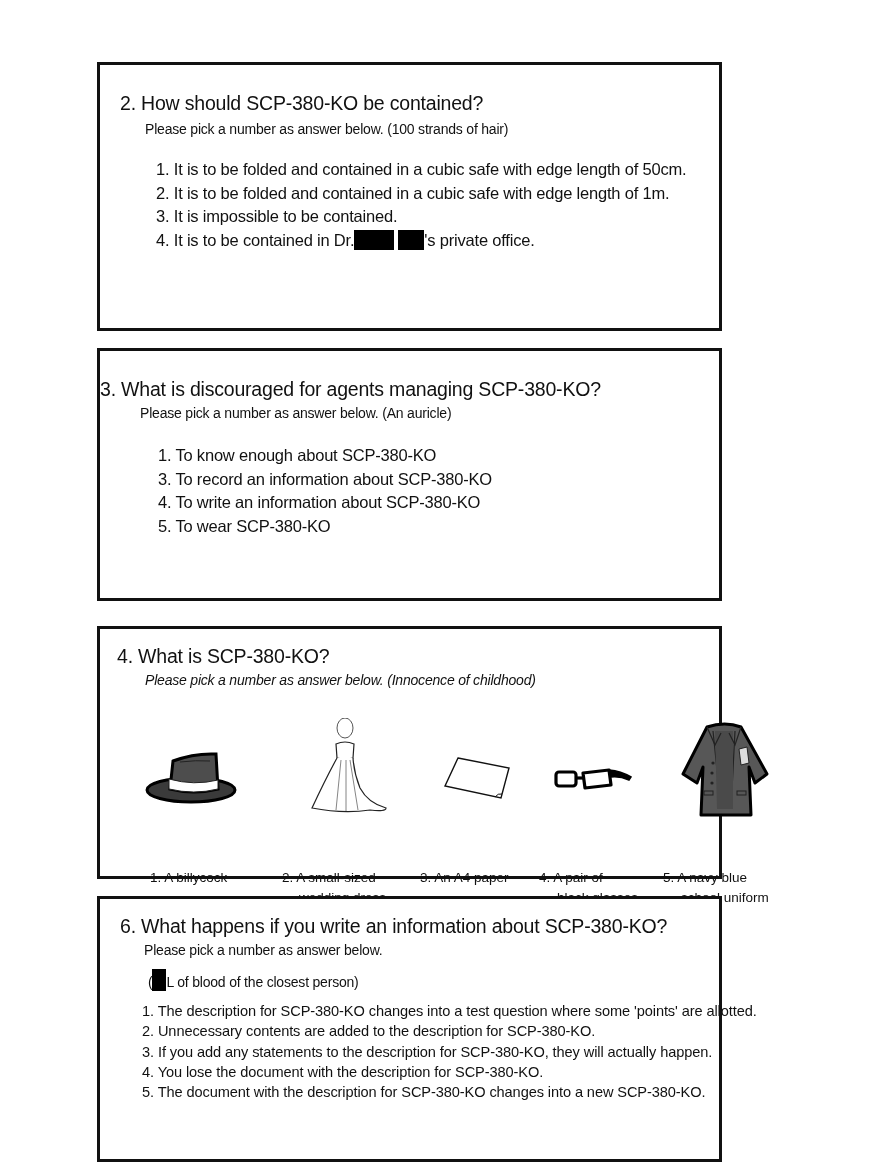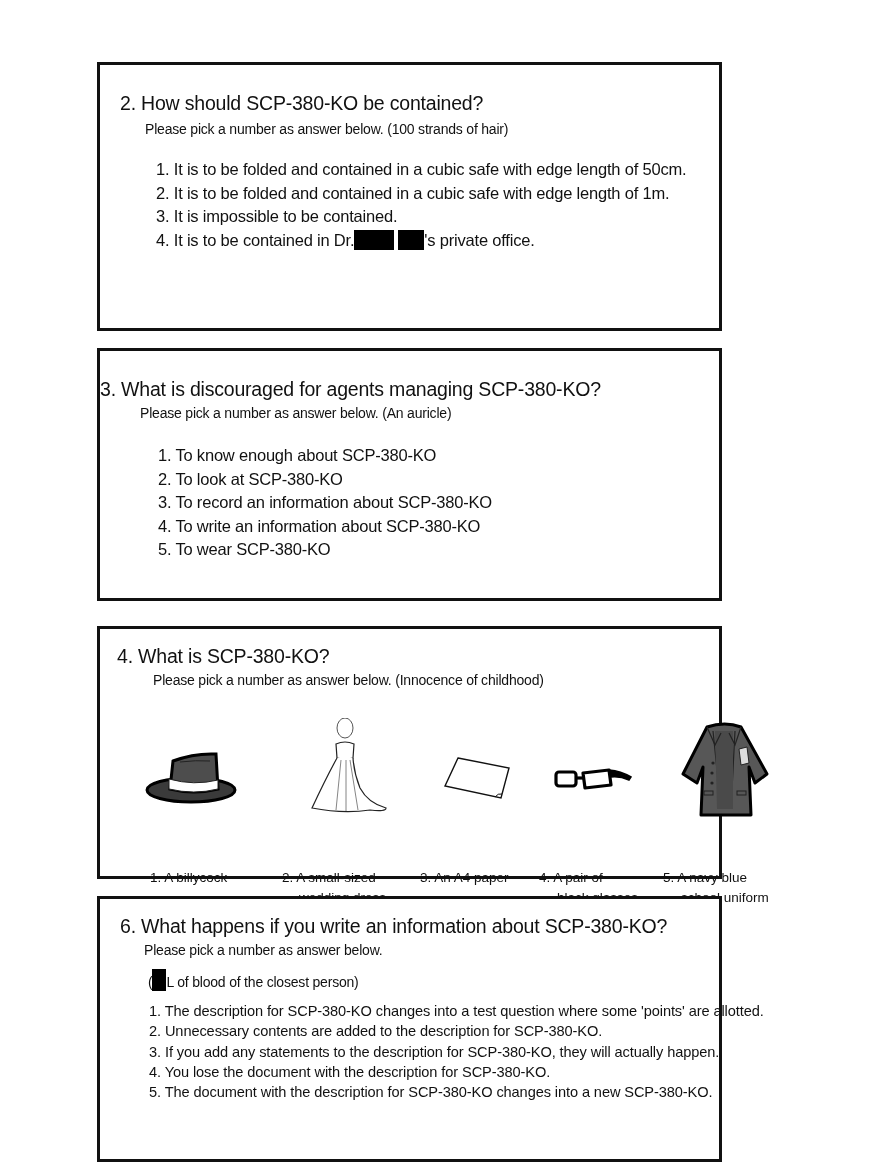--- a/index.html
+++ b/index.html
@@ -41,30 +41,29 @@
     <li>3. It is impossible to be contained.</li>
     <li><span>4. It is to be contained in Dr.</span><span class="redact" style="width:40px;"></span><span style="display:inline-block;width:4px;"></span><span class="redact" style="width:26px;"></span><span>'s private office.</span></li>
   </ul>
 </div>
 
 <div class="box" id="box2">
   <div class="q-title" style="left:0; top:27px;">3. What is discouraged for agents managing SCP-380-KO?</div>
   <div class="q-sub" style="left:40px; top:54px;">Please pick a number as answer below. (An auricle)</div>
   <ul class="opts" style="left:58px; top:93px;">
     <li>1. To know enough about SCP-380-KO</li>
-    <li>2. To look at SCP-380-KO</li>
     <li>3. To record an information about SCP-380-KO</li>
     <li>4. To write an information about SCP-380-KO</li>
     <li>5. To wear SCP-380-KO</li>
   </ul>
 </div>
 
 <div class="box" id="box3">
   <div class="q-title" style="left:17px; top:16px;">4. What is SCP-380-KO?</div>
-  <div class="q-sub" style="left:53px; top:43px;">Please pick a number as answer below. (Innocence of childhood)</div>
+  <div class="q-sub" style="left:45px; top:43px;font-style:italic;">Please pick a number as answer below. (Innocence of childhood)</div>
 
   <div class="item" style="left:44px; top:85px;">
     <svg class="pic" style="left:0; top:35px;" width="96" height="58" viewBox="0 0 96 58">
       <ellipse cx="47" cy="41" rx="44" ry="12" fill="#3a3a3a" stroke="#000" stroke-width="3"></ellipse>
       <path d="M26 40 L29 12 Q50 4 72 5 L74 40 Q50 46 26 40 Z" fill="#4d4d4d" stroke="#000" stroke-width="3"></path>
       <path d="M25 30 Q50 37 74 31 L74 40 Q50 46 25 40 Z" fill="#fff" stroke="#222" stroke-width="1"></path>
       <path d="M36 13 Q52 11 66 12" stroke="#222" stroke-width="1" fill="none"></path>
     </svg>
     <div class="cap" style="left:6px; top:114px;">1. A billycock</div>
   </div>
@@ -114,20 +113,20 @@
     </svg>
     <div class="cap" style="left:0; top:114px;">5. A navy blue</div>
     <div class="cap" style="left:18px; top:134px;">school uniform</div>
   </div>
 </div>
 
 <div class="box" id="box4">
   <div class="q-title" style="left:20px; top:16px;">6. What happens if you write an information about SCP-380-KO?</div>
   <div class="q-sub" style="left:48px; top:70px;"><span>(</span><span class="redact" style="width:14px; height:22px; vertical-align:-4px;"></span><span>L of blood of the closest person)</span></div>
   <div class="q-sub" style="left:44px; top:43px;">Please pick a number as answer below.</div>
-  <ul class="opts small" style="left:49px; top:102px;">
+  <ul class="opts small" style="left:42px; top:102px;">
     <li>1. The description for SCP-380-KO changes into a test question where some 'points' are allotted.</li>
     <li>2. Unnecessary contents are added to the description for SCP-380-KO.</li>
     <li>3. If you add any statements to the description for SCP-380-KO, they will actually happen.</li>
     <li>4. You lose the document with the description for SCP-380-KO.</li>
     <li>5. The document with the description for SCP-380-KO changes into a new SCP-380-KO.</li>
   </ul>
 </div>
 
 </body></html>

